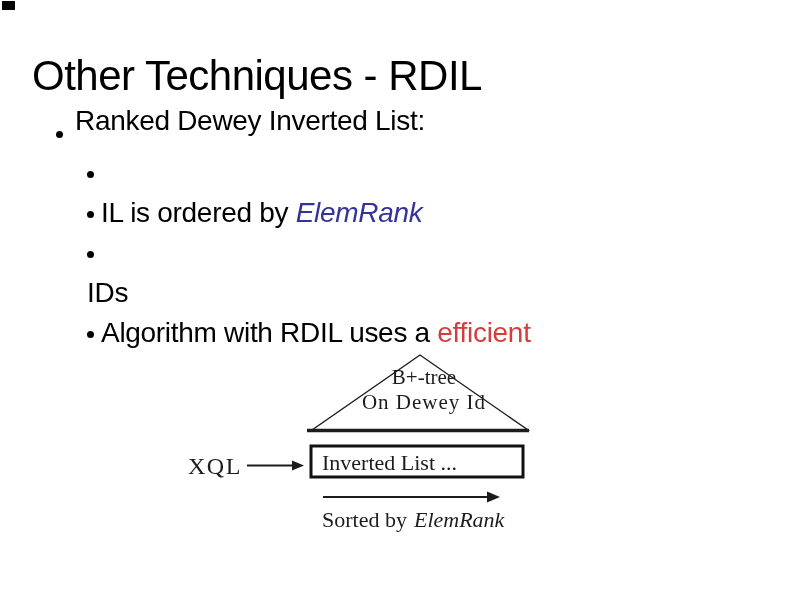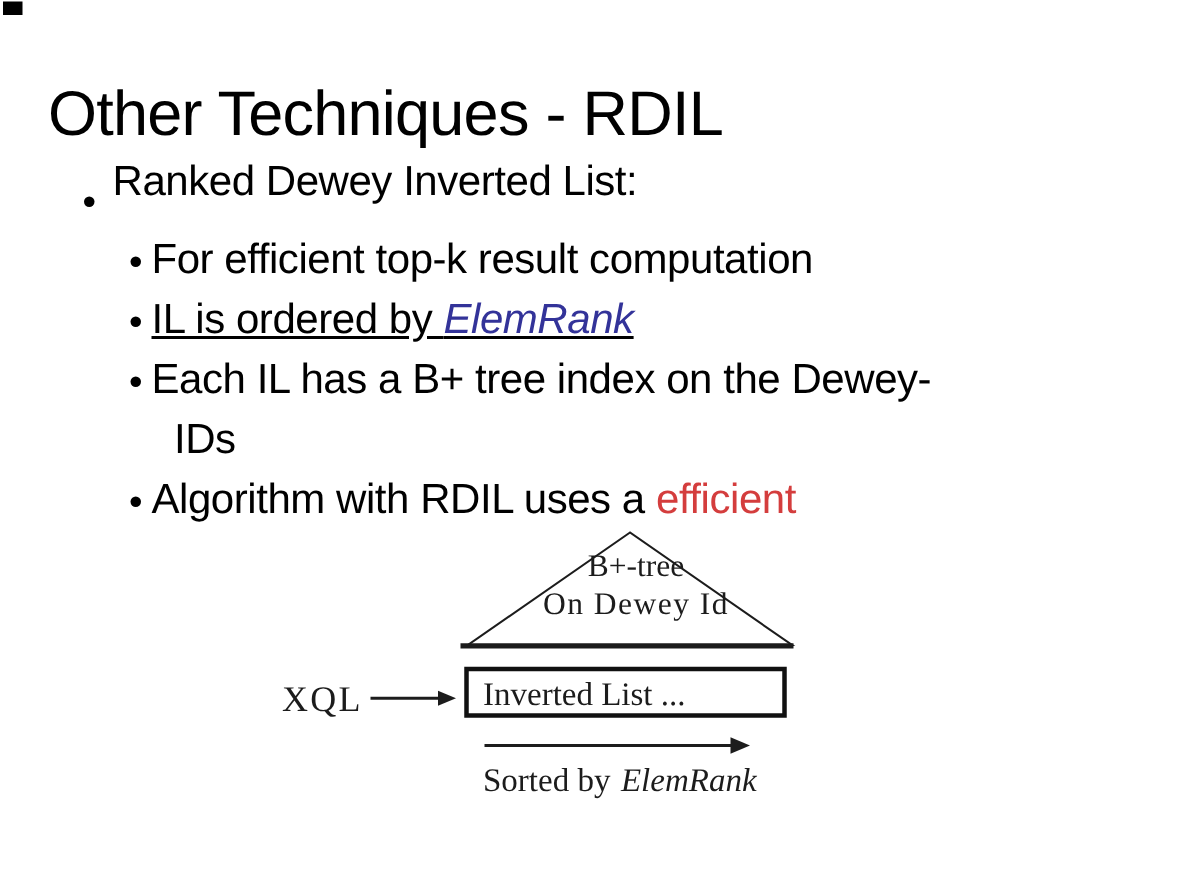--- a/index.html
+++ b/index.html
@@ -58,35 +58,29 @@
   <div class="artifact"></div>
 
   <h1 class="title">Other Techniques - RDIL</h1>
 
   <span class="bullet" style="left:56px; top:131px;"></span>
   <div class="bodyline" style="left:75px; top:105px;">
     <span>Ranked Dewey Inverted List:</span>
   </div>
 
   <span class="bullet" style="left:87px; top:171px;"></span>
-  <div class="bodyline" style="left:101px; top:157px;">
-    <span>For efficient top-k result computation</span>
-  </div>
 
   <span class="bullet" style="left:87px; top:211px;"></span>
-  <div class="bodyline" style="left:101px; top:197px;text-decoration:underline;">
+  <div class="bodyline" style="left:101px; top:197px;">
     <span>IL is ordered by </span><span class="em-blue">ElemRank</span>
   </div>
 
   <span class="bullet" style="left:87px; top:251px;"></span>
-  <div class="bodyline" style="left:101px; top:237px;">
-    <span>Each IL has a B+ tree index on the Dewey-</span>
-  </div>
 
-  <div class="bodyline" style="left:116px; top:277px;">
+  <div class="bodyline" style="left:87px; top:277px;">
     <span>IDs</span>
   </div>
 
   <span class="bullet" style="left:87px; top:331px;"></span>
   <div class="bodyline" style="left:101px; top:317px;">
     <span>Algorithm with RDIL uses a </span><span class="em-red">efficient</span>
   </div>
 
   <svg class="diagram" width="430" height="210" viewBox="170 340 430 210">
 

